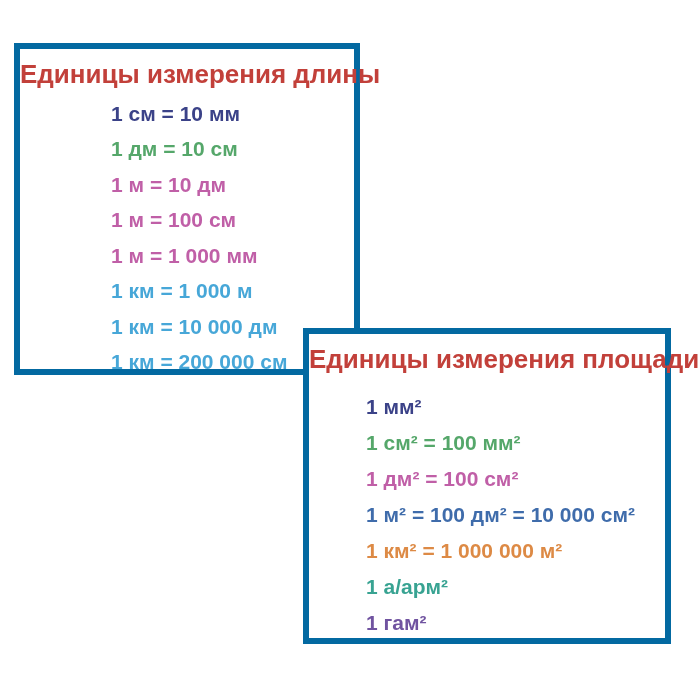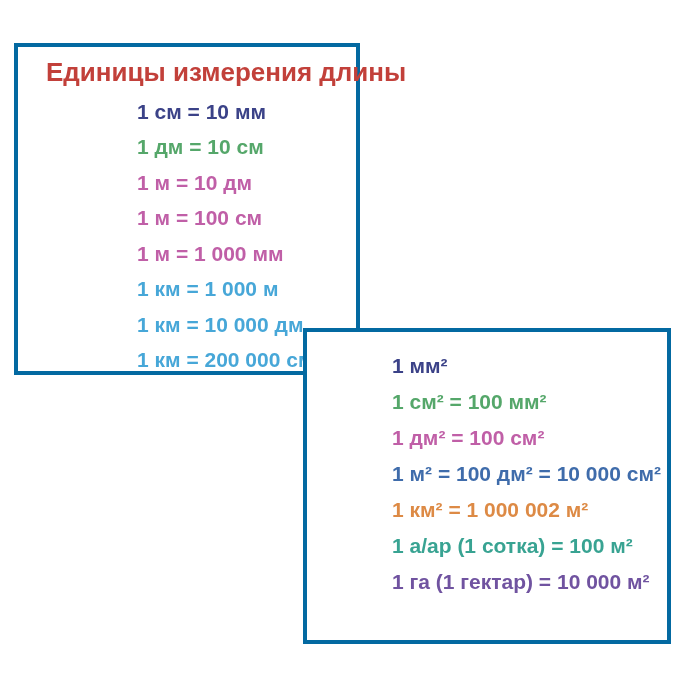--- a/index.html
+++ b/index.html
@@ -11,23 +11,22 @@
     position: relative;
     width: 700px;
     height: 700px;
     background: #ffffff;
     overflow: hidden;
     font-family: "Liberation Sans", sans-serif;
   }
   .card {
     position: absolute;
     background: #ffffff;
-    border: 4px solid #0369a1;
+    border: 6px solid #0369a1;
     box-sizing: border-box;
-    padding-left: 28px;
   }
   .card-length {
     left: 14px;
     top: 43px;
     width: 346px;
     height: 332px;
     z-index: 1;
   }
   .card-area {
     left: 303px;
@@ -86,24 +85,25 @@
         <div class="rule-line" style="color: rgb(192, 95, 167);"><span class="plain">1 </span><span class="unit">м</span><span class="plain"> = 10 </span><span class="unit">дм</span></div>
         <div class="rule-line" style="color: rgb(192, 95, 167);"><span class="plain">1 </span><span class="unit">м</span><span class="plain"> = 100 </span><span class="unit">см</span></div>
         <div class="rule-line" style="color: rgb(192, 95, 167);"><span class="plain">1 </span><span class="unit">м</span><span class="plain"> = 1 000 </span><span class="unit">мм</span></div>
         <div class="rule-line" style="color: rgb(71, 167, 216);"><span class="plain">1 </span><span class="unit">км</span><span class="plain"> = 1 000 </span><span class="unit">м</span></div>
         <div class="rule-line" style="color: rgb(71, 167, 216);"><span class="plain">1 </span><span class="unit">км</span><span class="plain"> = 10 000 </span><span class="unit">дм</span></div>
         <div class="rule-line" style="color: rgb(71, 167, 216);"><span class="plain">1 </span><span class="unit">км</span><span class="plain"> = 200 000 </span><span class="unit">см</span></div>
       </div>
   </section>
 
   <section class="card card-area">
+    <h2 class="card-title" style="color: rgb(194, 64, 58);">Единицы измерения площади</h2>
     <div class="rules">
         <div class="rule-line" style="color: rgb(59, 66, 136);"><span class="plain">1 </span><span class="unit">мм²</span></div>
         <div class="rule-line" style="color: rgb(85, 167, 106);"><span class="plain">1 </span><span class="unit">см²</span><span class="plain"> = 100 </span><span class="unit">мм²</span></div>
         <div class="rule-line" style="color: rgb(192, 95, 167);"><span class="plain">1 </span><span class="unit">дм²</span><span class="plain"> = 100 </span><span class="unit">см²</span></div>
         <div class="rule-line" style="color: rgb(63, 108, 171);"><span class="plain">1 </span><span class="unit">м²</span><span class="plain"> = 100 </span><span class="unit">дм²</span><span class="plain"> = 10 000 </span><span class="unit">см²</span></div>
-        <div class="rule-line" style="color: rgb(221, 138, 69);"><span class="plain">1 </span><span class="unit">км²</span><span class="plain"> = 1 000 002 </span><span class="unit">м²</span></div>
-        <div class="rule-line" style="color: rgb(56, 163, 146);"><span class="plain">1 </span><span class="unit">а/ар</span><span class="plain"> (1 сотка) = 100 </span><span class="unit">м²</span></div>
-        <div class="rule-line" style="color: rgb(112, 83, 160);"><span class="plain">1 </span><span class="unit">га</span><span class="plain"> (1 гектар) = 10 000 </span><span class="unit">м²</span></div>
+        <div class="rule-line" style="color: rgb(221, 138, 69);"><span class="plain">1 </span><span class="unit">км²</span><span class="plain"> = 1 000 000 </span><span class="unit">м²</span></div>
+        <div class="rule-line" style="color: rgb(56, 163, 146);"><span class="plain">1 </span><span class="unit">а/ар</span><span class="unit">м²</span></div>
+        <div class="rule-line" style="color: rgb(112, 83, 160);"><span class="plain">1 </span><span class="unit">га</span><span class="unit">м²</span></div>
       </div>
   </section>
 
 </div>
 
 </body></html>

